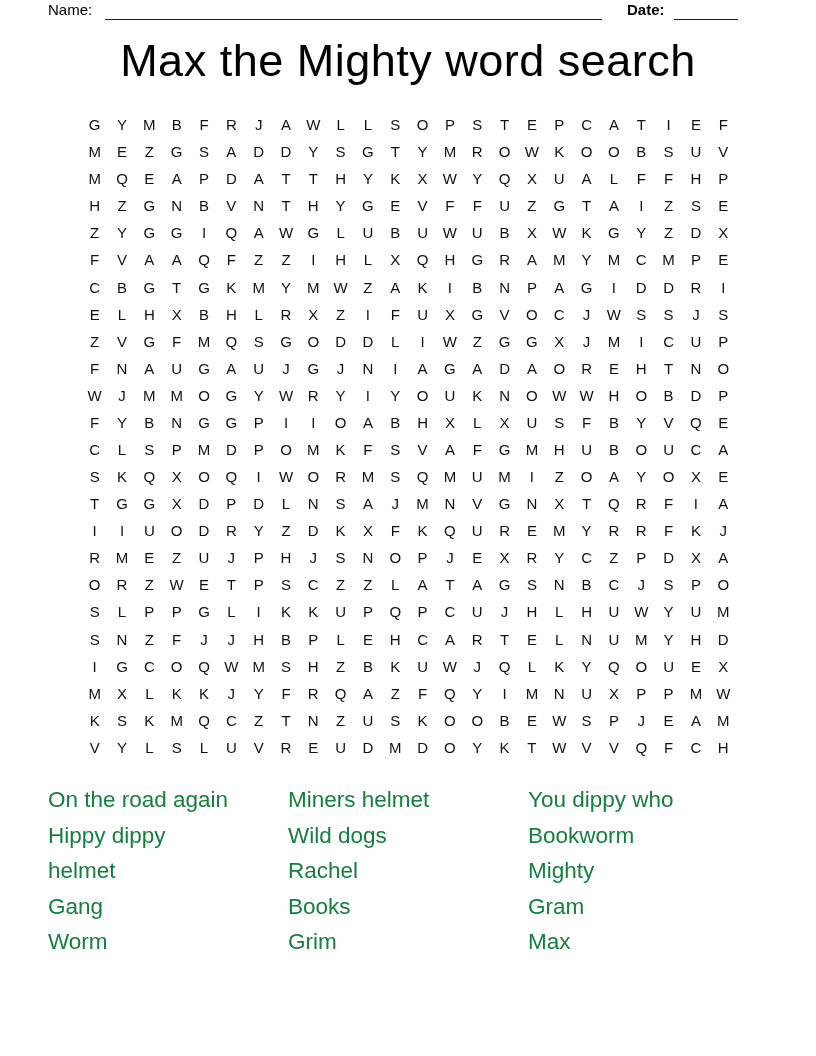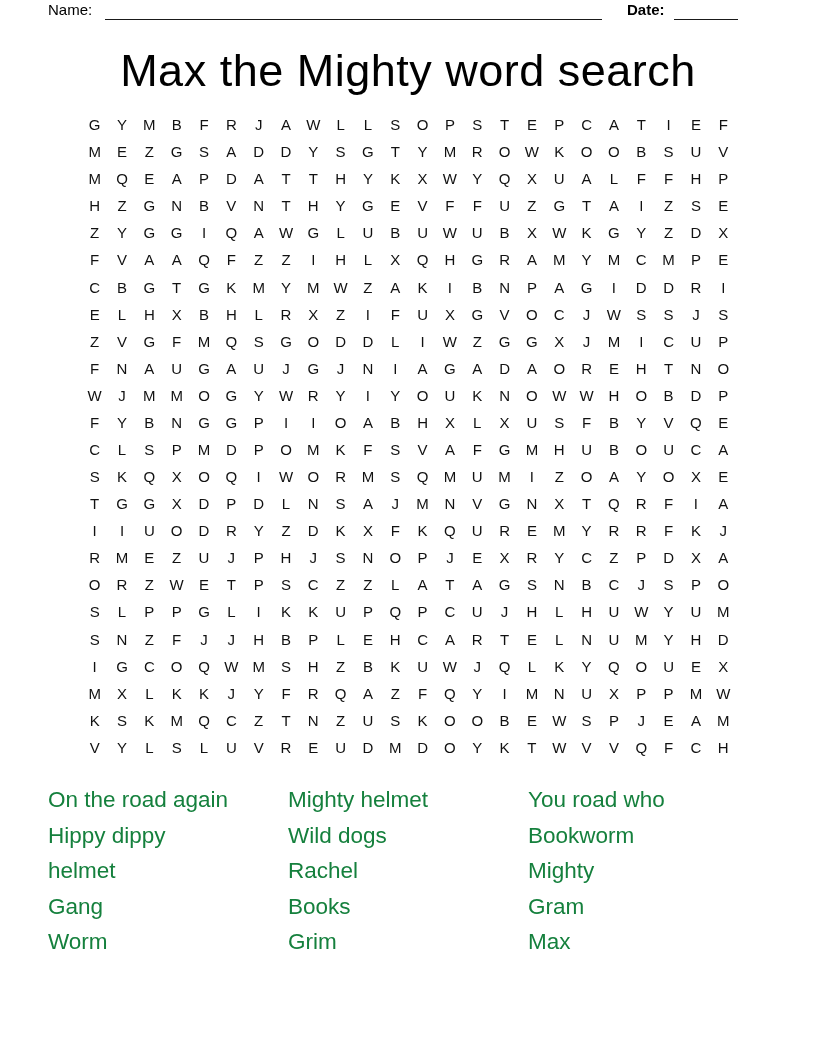--- a/index.html
+++ b/index.html
@@ -30,21 +30,21 @@
     top: 3px;
     height: 16px;
     border-bottom: 1.5px solid #1a1a1a;
   }
   #name-line { left: 105px; width: 497px; }
   #date-line { left: 674px; width: 64px; }
 
   
   .title {
     position: absolute;
-    top: 44px;
+    top: 34px;
     left: 0;
     width: 816px;
     text-align: center;
     font-size: 45px;
     font-weight: 400;
     letter-spacing: 0.5px;
     line-height: 54px;
     white-space: nowrap;
   }
 
@@ -729,26 +729,26 @@
 
 <div class="word-list">
   <div id="word-col-0" class="word-col">
       <div class="word">On the road again</div>
       <div class="word">Hippy dippy</div>
       <div class="word">helmet</div>
       <div class="word">Gang</div>
       <div class="word">Worm</div>
     </div>
   <div id="word-col-1" class="word-col">
-      <div class="word">Mighty helmet</div>
+      <div class="word">Miners helmet</div>
       <div class="word">Wild dogs</div>
       <div class="word">Rachel</div>
       <div class="word">Books</div>
       <div class="word">Grim</div>
     </div>
   <div id="word-col-2" class="word-col">
-      <div class="word">You road who</div>
+      <div class="word">You dippy who</div>
       <div class="word">Bookworm</div>
       <div class="word">Mighty</div>
       <div class="word">Gram</div>
       <div class="word">Max</div>
     </div>
 </div>
 
 </body></html>

